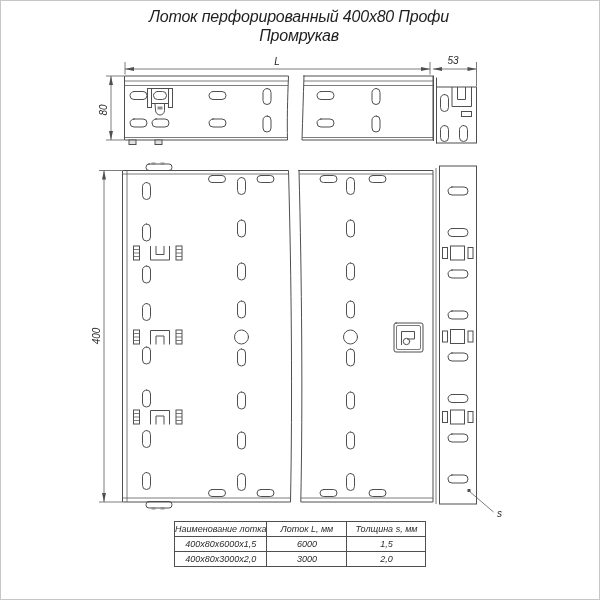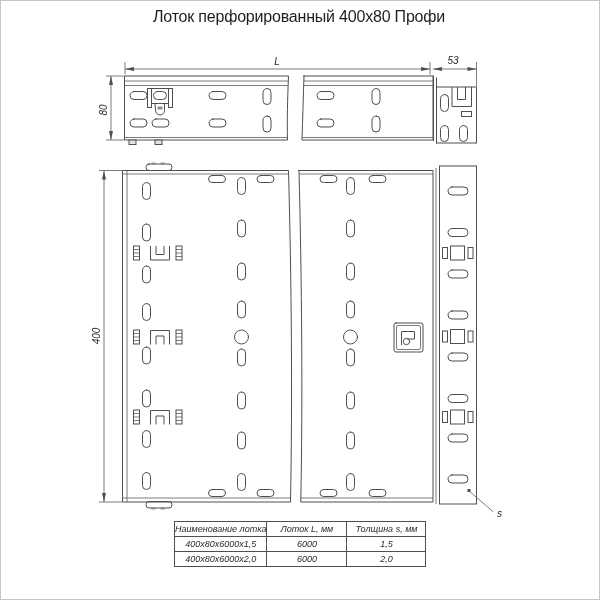--- a/index.html
+++ b/index.html
@@ -3,21 +3,21 @@
 <meta charset="utf-8">
 <style>
   html,body{margin:0;padding:0;background:#fff;}
   .sheet{
     position:relative;width:600px;height:600px;background:#ffffff;
     box-shadow:inset 0 0 0 1px #c6c6c6;overflow:hidden;
     font-family:"Liberation Sans",sans-serif;
   }
   .title{
     position:absolute;left:0;right:14px;top:7px;text-align:center;
-    font-size:16px;line-height:19px;color:#1f1f1f;
+    font-style:italic;font-size:16px;line-height:19px;color:#1f1f1f;
     letter-spacing:-0.2px;
     margin-left:12px;
   }
   svg{position:absolute;left:0;top:0;}
   .k{stroke:#4f4f4f;fill:none;stroke-width:1;stroke-linecap:square;}
   .kt{stroke:#5a5a5a;fill:none;stroke-width:0.8;}
   .f{fill:#4f4f4f;stroke:none;}
   .g9{fill:#8f8f8f;stroke:none;}
   .gd{fill:#e2e2e2;stroke:#4f4f4f;stroke-width:1;}
   .dim{font:italic 10px "Liberation Sans",sans-serif;fill:#262626;}
@@ -32,20 +32,21 @@
   }
   .c1{width:92px}.c2{width:80px}.c3{width:79px}
 </style>
 </head>
 <body>
 
 <div class="sheet">
 
   <div class="title">
     <div>Лоток перфорированный 400х80 Профи</div>
+    <div>Промрукав</div>
   </div>
 
   <svg width="600" height="600" viewBox="0 0 600 600">
 
     <g>
 
       <g>
         <path class="kt" d="M125,74.5 V62 M430,74.5 V62"></path>
         <path class="kt" d="M125,69 H430"></path>
         <polygon class="f" points="125,69 134,67 134,71"></polygon>
@@ -261,20 +262,20 @@
       <th>Наименование лотка</th>
       <th>Лоток L, мм</th>
       <th>Толщина s, мм</th>
     </tr>
     <tr>
       <td>400х80х6000х1,5</td>
       <td>6000</td>
       <td>1,5</td>
     </tr>
     <tr>
-      <td>400х80х6000х2,0</td>
-      <td>6000</td>
+      <td>400х80х3000х2,0</td>
+      <td>3000</td>
       <td>2,0</td>
     </tr>
   </tbody>
     </table>
 
 </div>
 
 </body></html>

